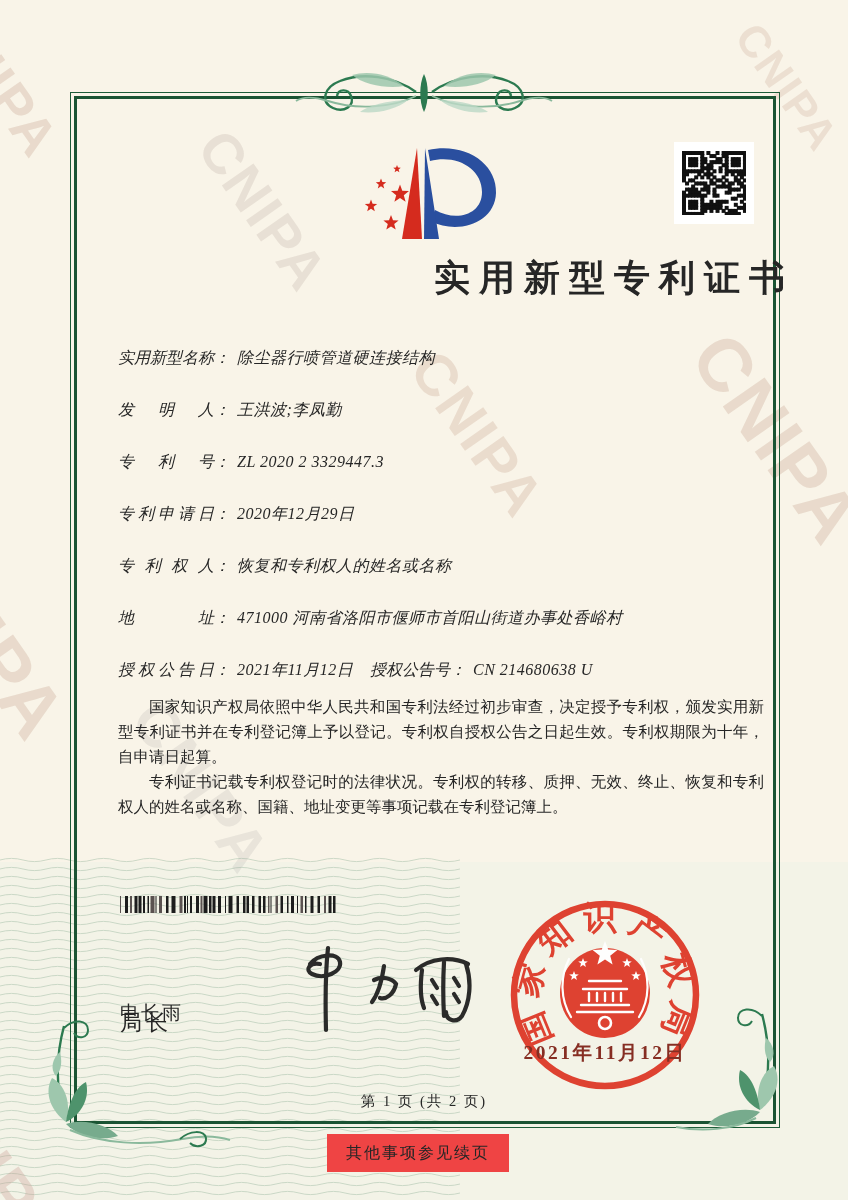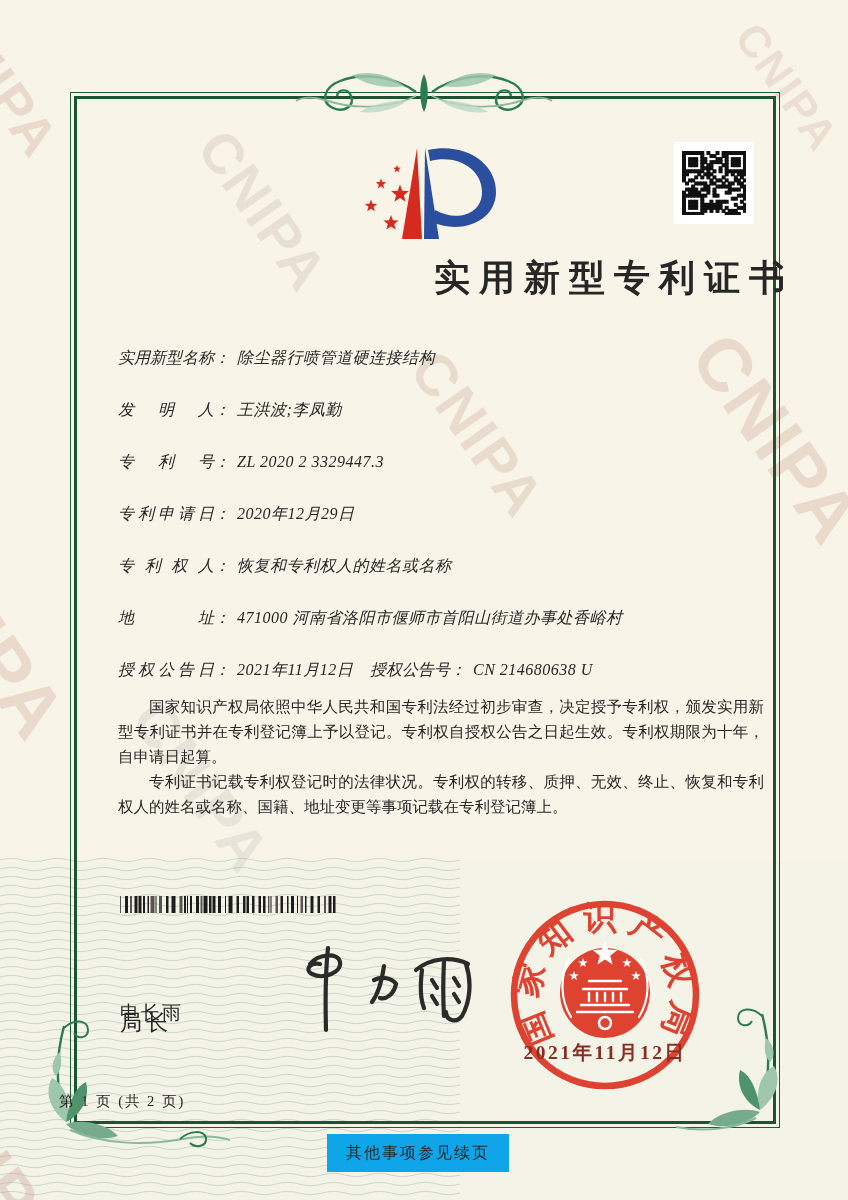--- a/index.html
+++ b/index.html
@@ -32,23 +32,23 @@
   .barcode{position:absolute;left:120px;top:896px;z-index:4;}
   .qrbox{position:absolute;left:674px;top:142px;width:80px;height:82px;background:#fff;z-index:4;}
   .qrbox svg{position:absolute;left:8px;top:9px;}
   
   .signer-title{position:absolute;left:120px;top:964px;font-size:22px;letter-spacing:4px;z-index:4;margin-top:44px;}
   .signer-name{position:absolute;left:120px;top:1000px;font-size:19px;letter-spacing:2px;z-index:4;}
   .signature{position:absolute;left:266px;top:936px;z-index:4;}
   
   .seal{position:absolute;left:505px;top:897px;z-index:6;opacity:.93;}
   
-  .page-foot{position:absolute;left:59px;top:1092px;width:708px;
+  .page-foot{position:absolute;left:70px;top:1092px;width:708px;text-align:center;
       font-size:14.5px;letter-spacing:2px;z-index:4;}
-  .note-box{position:absolute;left:327px;top:1134px;width:182px;height:38px;background:#0ea5e9;
+  .note-box{position:absolute;left:327px;top:1134px;width:182px;height:38px;background:#ef4444;
       z-index:7;text-align:center;line-height:38px;font-size:16px;letter-spacing:2px;}
   .orn{position:absolute;z-index:3;}
   .waves{position:absolute;left:0;top:856px;z-index:1;}
 </style>
 </head>
 <body>
 
 <div class="page">
 
   <svg class="waves" width="848" height="344">

